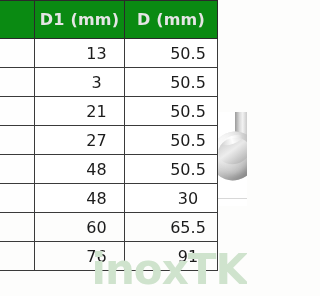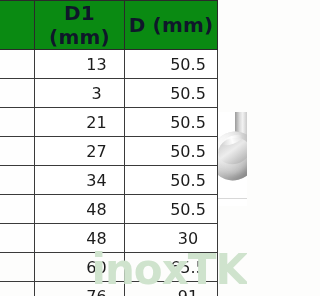--- a/index.html
+++ b/index.html
@@ -123,22 +123,22 @@
   .spec-table th, .spec-table td {
     border: 1.6px solid #3a3a3a;
     text-align: center;
     vertical-align: middle;
     padding: 0;
     font-family: "DejaVu Sans", sans-serif;
   }
   .spec-table thead th {
     height: 37px;
     background: #0a8a12;
-    color: #0f172a;
-    font-size: 20px;
+    color: #e5e5e5;
+    font-size: 16px;
     font-weight: 700;
     letter-spacing: .2px;
     border-color: #2a2a2a;
   }
   .spec-table thead th.cut-cell {
     background: #0a8a12;
   }
   .spec-table tbody td {
     height: 28px;
     background: #ffffff;
@@ -200,25 +200,20 @@
         <td>21</td>
         <td>50.5</td>
       </tr>
       <tr>
         <td class="cut-cell"></td>
         <td>27</td>
         <td>50.5</td>
       </tr>
       <tr>
         <td class="cut-cell"></td>
-        <td>34</td>
-        <td>50.5</td>
-      </tr>
-      <tr>
-        <td class="cut-cell"></td>
         <td>48</td>
         <td>50.5</td>
       </tr>
       <tr>
         <td class="cut-cell"></td>
         <td>48</td>
         <td>30</td>
       </tr>
       <tr class="wm-row">
         <td class="cut-cell"></td>

